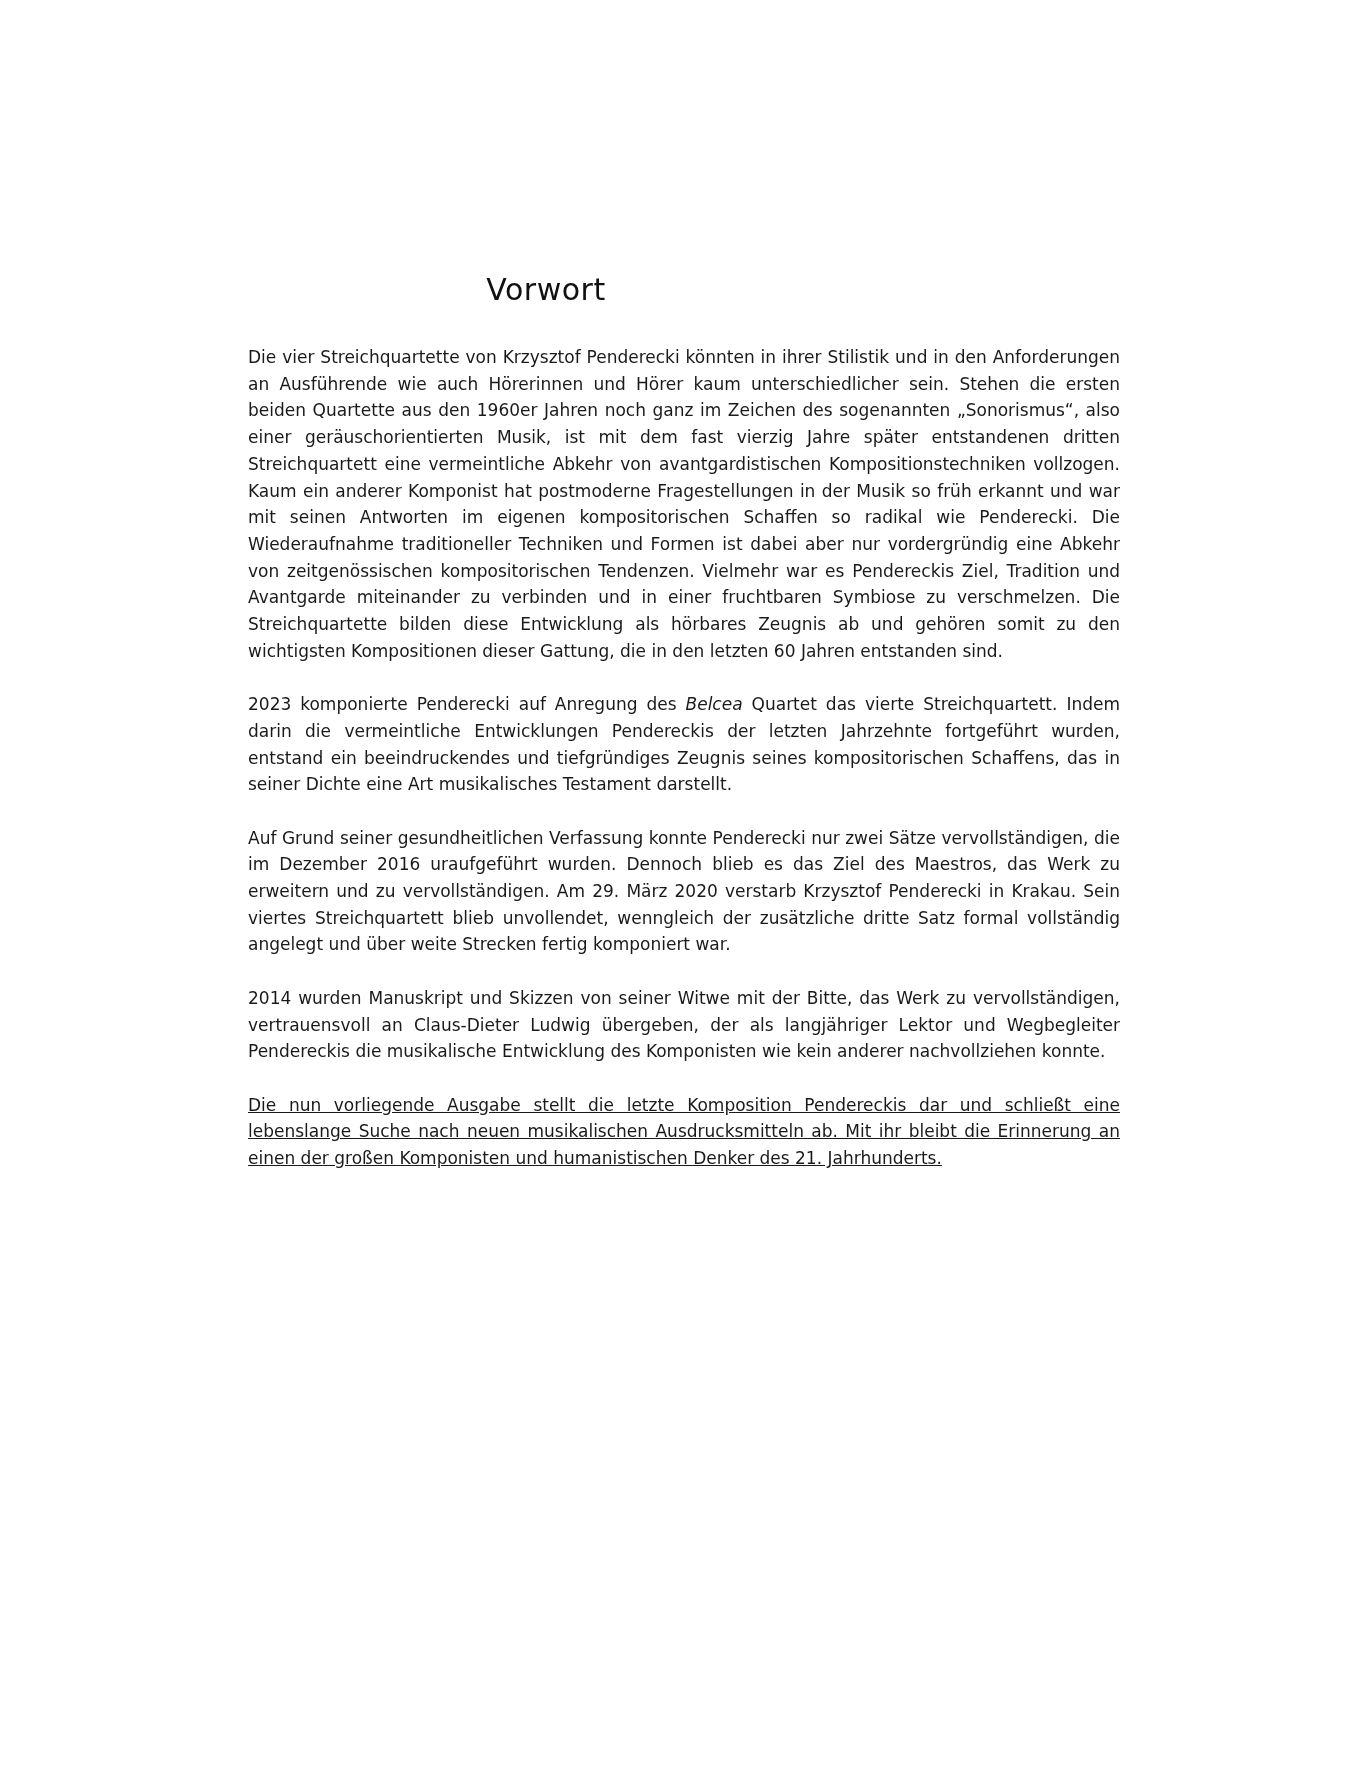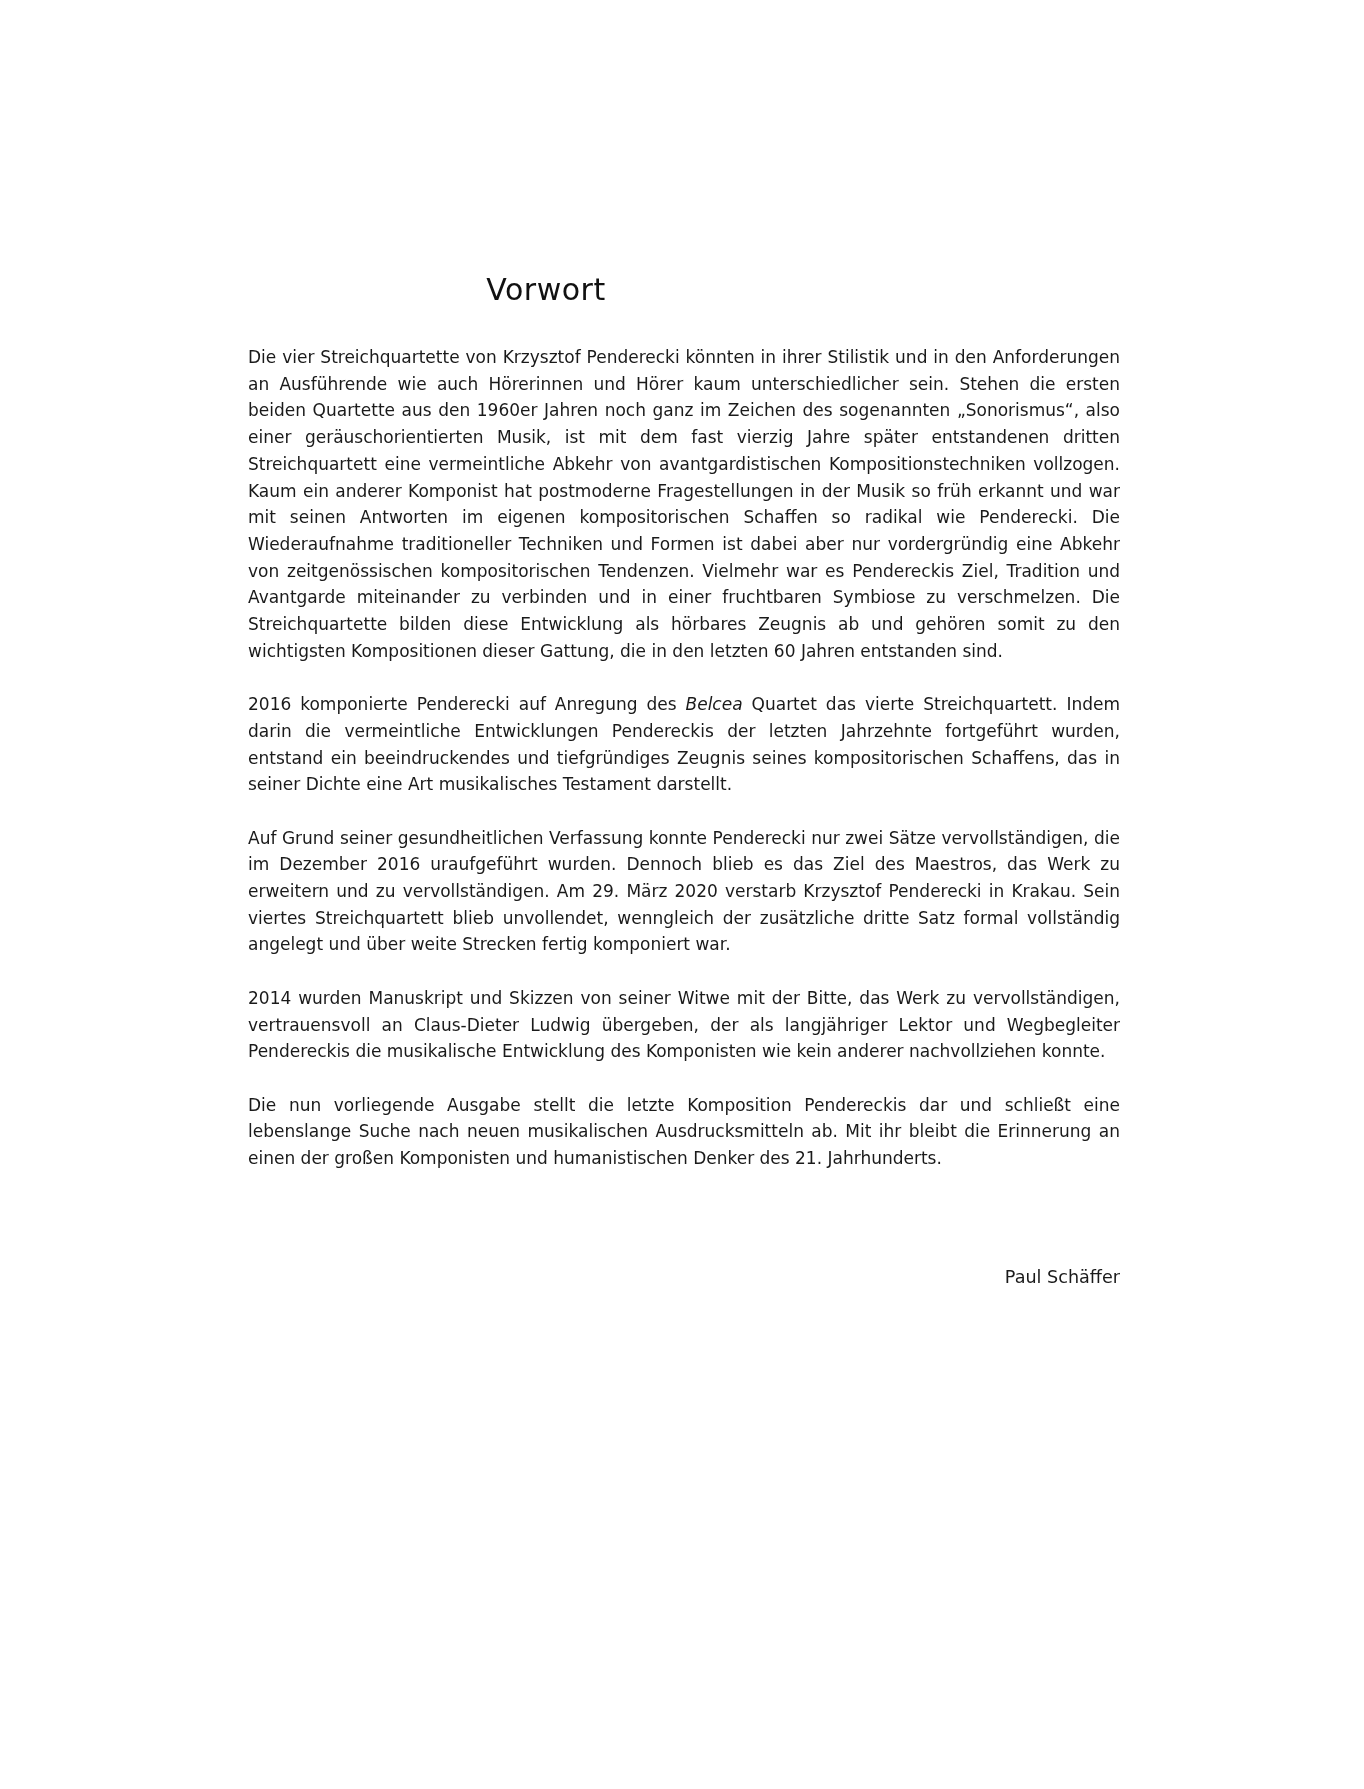--- a/index.html
+++ b/index.html
@@ -42,40 +42,40 @@
     font-size: 17px;
     line-height: 26.7px;
     text-align: justify;
     hyphens: manual;
   }
   .body-text p {
     margin: 0 0 26.7px 0;
   }
   .body-text p:last-of-type {
     margin-bottom: 12px;
+    text-decoration: underline;
   }
   .signature {
     position: absolute;
     top: 1264px;
     left: 248px;
     width: 872px;
     text-align: right;
     font-size: 17.6px;
     line-height: 26.7px;
   }
   em { }
 </style>
 </head>
 <body>
 
 <div class="page">
   <h1 class="title">Vorwort</h1>
 
   <div class="body-text">
     <p>Die vier Streichquartette von Krzysztof Penderecki könnten in ihrer Stilistik und in den Anforderungen an Ausführende wie auch Hörerinnen und Hörer kaum unterschiedlicher sein. Stehen die ersten beiden Quartette aus den 1960er Jahren noch ganz im Zeichen des sogenannten „Sonorismus“, also einer geräuschorientierten Musik, ist mit dem fast vierzig Jahre später entstandenen dritten Streichquartett eine vermeintliche Abkehr von avantgardistischen Kompositionstechniken vollzogen. Kaum ein anderer Komponist hat postmoderne Fragestellungen in der Musik so früh erkannt und war mit seinen Antworten im eigenen kompositorischen Schaffen so radikal wie Penderecki. Die Wiederaufnahme traditioneller Techniken und Formen ist dabei aber nur vordergründig eine Abkehr von zeitgenössischen kompositorischen Tendenzen. Vielmehr war es Pendereckis Ziel, Tradition und Avantgarde miteinander zu verbinden und in einer fruchtbaren Symbiose zu verschmelzen. Die Streichquartette bilden diese Entwicklung als hörbares Zeugnis ab und gehören somit zu den wichtigsten Kompositionen dieser Gattung, die in den letzten 60 Jahren entstanden sind.</p>
-    <p><span>2016 komponierte Penderecki auf Anregung des </span><em>Belcea</em><span> Quartet das vierte Streichquartett. Indem darin die vermeintliche Entwicklungen Pendereckis der letzten Jahrzehnte fortgeführt wurden, entstand ein beeindruckendes und tiefgründiges Zeugnis seines kompositorischen Schaffens, das in seiner Dichte eine Art musikalisches Testament darstellt.</span></p>
+    <p><span>2023 komponierte Penderecki auf Anregung des </span><em>Belcea</em><span> Quartet das vierte Streichquartett. Indem darin die vermeintliche Entwicklungen Pendereckis der letzten Jahrzehnte fortgeführt wurden, entstand ein beeindruckendes und tiefgründiges Zeugnis seines kompositorischen Schaffens, das in seiner Dichte eine Art musikalisches Testament darstellt.</span></p>
     <p>Auf Grund seiner gesundheitlichen Verfassung konnte Penderecki nur zwei Sätze vervollständigen, die im Dezember 2016 uraufgeführt wurden. Dennoch blieb es das Ziel des Maestros, das Werk zu erweitern und zu vervollständigen. Am 29. März 2020 verstarb Krzysztof Penderecki in Krakau. Sein viertes Streichquartett blieb unvollendet, wenngleich der zusätzliche dritte Satz formal vollständig angelegt und über weite Strecken fertig komponiert war.</p>
     <p>2014 wurden Manuskript und Skizzen von seiner Witwe mit der Bitte, das Werk zu vervollständigen, vertrauensvoll an Claus-Dieter Ludwig übergeben, der als langjähriger Lektor und Wegbegleiter Pendereckis die musikalische Entwicklung des Komponisten wie kein anderer nachvollziehen konnte.</p>
     <p>Die nun vorliegende Ausgabe stellt die letzte Komposition Pendereckis dar und schließt eine lebenslange Suche nach neuen musikalischen Ausdrucksmitteln ab. Mit ihr bleibt die Erinnerung an einen der großen Komponisten und humanistischen Denker des 21. Jahrhunderts.</p>
   </div>
 
-  <div class="signature">Paul Schäffer</div>
 </div>
 
 </body></html>

